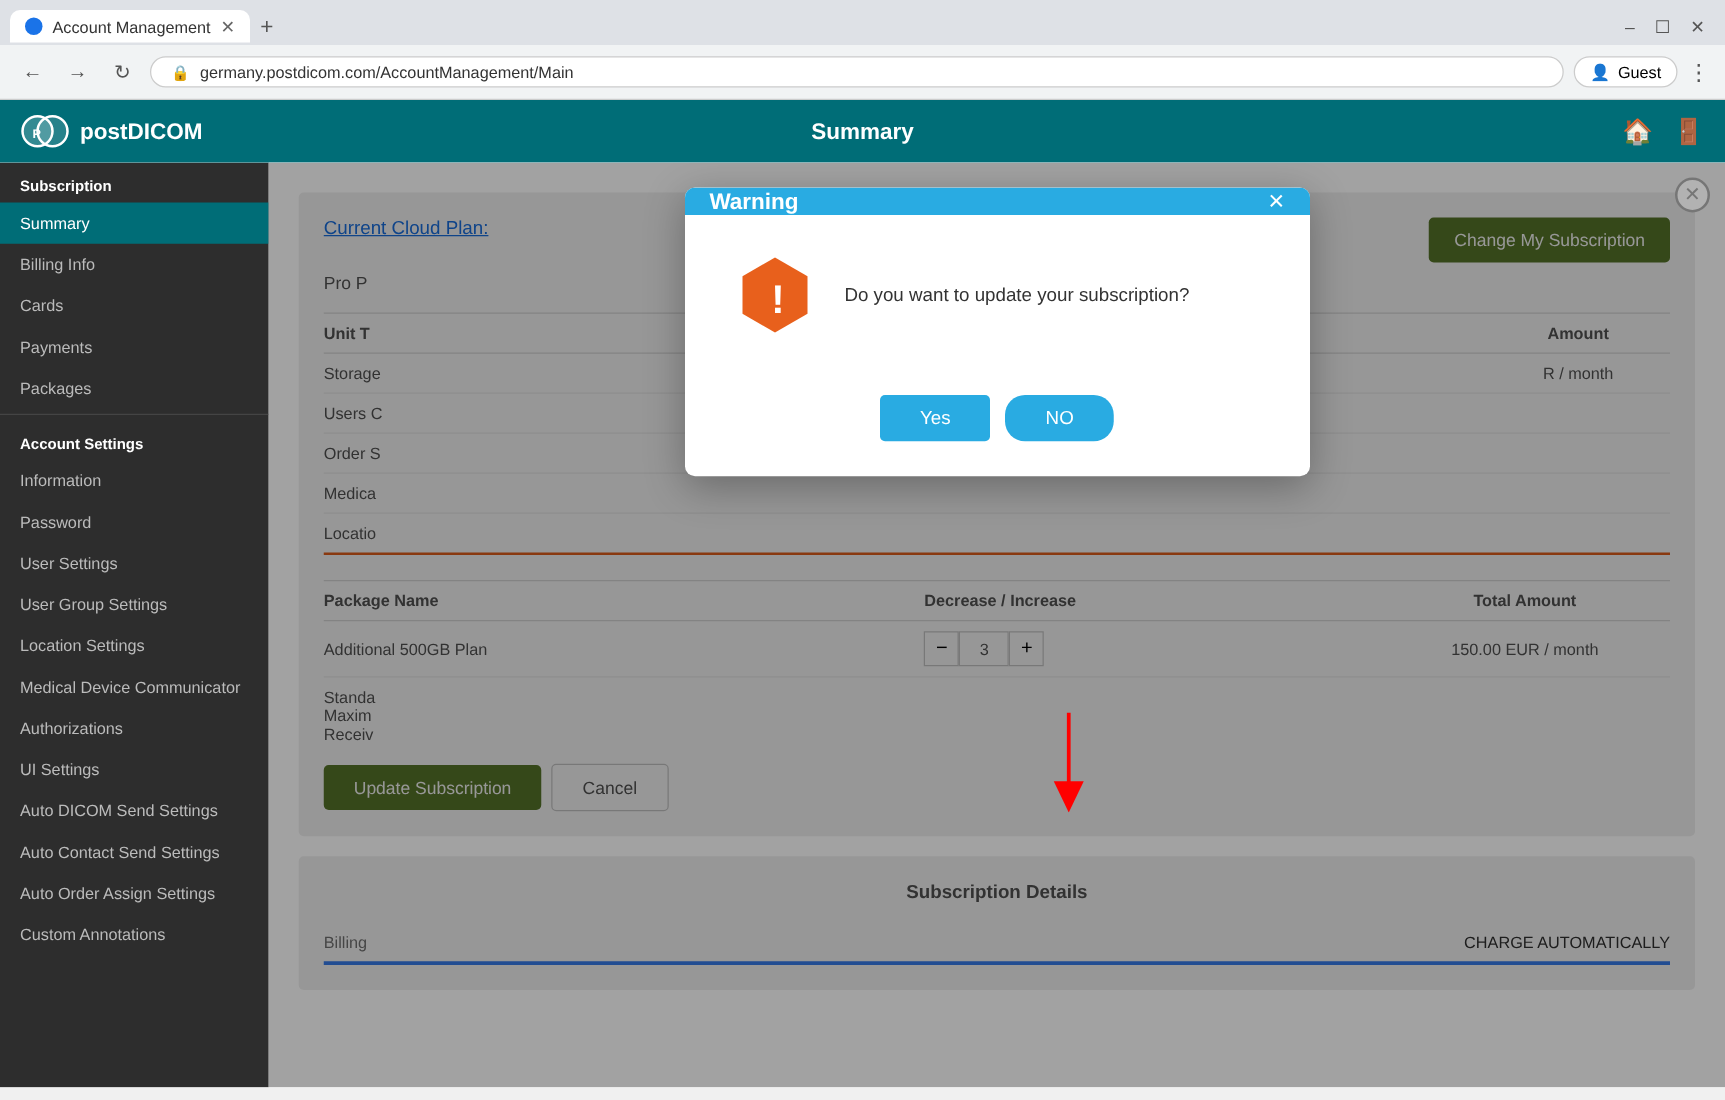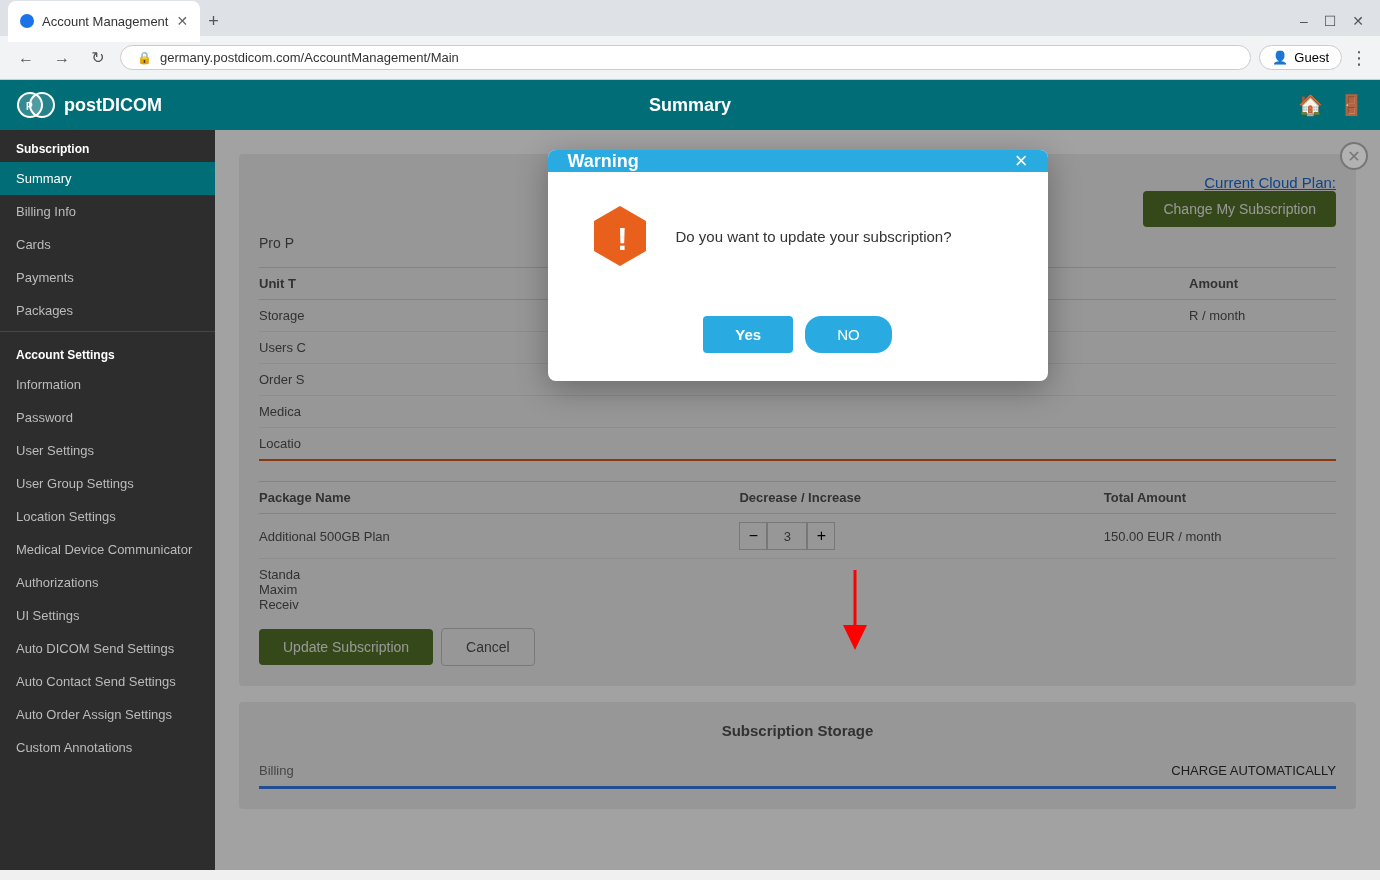--- a/index.html
+++ b/index.html
@@ -1,21 +1,21 @@
 <!DOCTYPE html>
 <html><head>
   <meta charset="utf-8">
   <style>
     * { box-sizing: border-box; margin: 0; padding: 0; }
     body { font-family: Arial, sans-serif; font-size: 13px; background: #f0f0f0; overflow: hidden; }
 
     
     .browser-chrome { background: #dee1e6; width: 1380px; }
     .browser-tab-bar { display: flex; align-items: center; padding: 6px 0 0 8px; background: #dee1e6; height: 36px; }
-    .browser-tab { display: flex; align-items: center; background: white; padding: 0 12px; height: 41px; border-radius: 8px 8px 0 0; font-size: 13px; color: #333; gap: 8px; min-width: 180px; }
+    .browser-tab { display: flex; align-items: center; background: white; padding: 0 12px; height: 26px; border-radius: 8px 8px 0 0; font-size: 13px; color: #333; gap: 8px; min-width: 180px; }
     .browser-tab .tab-favicon { width: 14px; height: 14px; background: #1a73e8; border-radius: 50%; display: inline-block; }
     .browser-tab .tab-close { color: #666; cursor: pointer; font-size: 14px; margin-left: auto; }
     .browser-tab-new { background: none; border: none; font-size: 18px; color: #555; cursor: pointer; padding: 0 8px; }
     .browser-tab-controls { margin-left: auto; display: flex; gap: 16px; padding-right: 16px; font-size: 14px; color: #555; }
     .browser-tab-controls span { cursor: pointer; }
 
     .browser-toolbar { display: flex; align-items: center; background: #f1f3f4; padding: 6px 12px; gap: 8px; height: 44px; border-bottom: 1px solid #ccc; }
     .browser-nav-btn { background: none; border: none; font-size: 16px; color: #555; cursor: pointer; width: 28px; height: 28px; display: flex; align-items: center; justify-content: center; border-radius: 50%; }
     .browser-address-bar { flex: 1; background: white; border: 1px solid #ccc; border-radius: 20px; padding: 4px 16px; font-size: 13px; color: #333; display: flex; align-items: center; gap: 8px; }
     .browser-address-bar .lock-icon { color: #555; font-size: 12px; }
@@ -38,31 +38,31 @@
     .sidebar-section-title { font-size: 12px; font-weight: bold; color: #fff; padding: 12px 16px 6px; text-transform: none; }
     .sidebar-item { padding: 9px 16px; cursor: pointer; color: #bbb; font-size: 13px; }
     .sidebar-item.active { background: #006d77; color: white; }
     .sidebar-divider { height: 1px; background: #444; margin: 4px 0; }
 
     
     .main-content { flex: 1; background: #e8e8e8; overflow-y: auto; position: relative; }
     .content-inner { padding: 24px; filter: brightness(0.85); }
 
     .current-plan-section { background: white; padding: 20px; margin-bottom: 16px; border-radius: 4px; }
-    .current-plan-header { display: flex; align-items: flex-end; justify-content: space-between; margin-bottom: 8px; flex-direction: column; }
+    .current-plan-header { display: flex; align-items: flex-start; justify-content: space-between; margin-bottom: 8px; }
     .current-plan-link { color: #1a73e8; text-decoration: underline; font-size: 15px; }
     .change-subscription-btn { background: #5a7a2a; color: white; border: none; padding: 10px 20px; border-radius: 4px; font-size: 14px; cursor: pointer; }
 
     .plan-name { color: #555; font-size: 14px; margin-bottom: 16px; }
 
     .table-header-row { display: flex; padding: 8px 0; border-top: 1px solid #ddd; border-bottom: 1px solid #ddd; font-weight: bold; color: #555; font-size: 13px; gap: 16px; }
     .table-row { display: flex; padding: 8px 0; border-bottom: 1px solid #eee; color: #555; font-size: 13px; gap: 16px; align-items: center; }
     .col-package { flex: 2; }
     .col-addon { flex: 2; }
-    .col-amount { flex: 1; text-align: left; }
+    .col-amount { flex: 1; text-align: center; }
     .col-decrease { flex: 1.5; display: flex; align-items: center; gap: 4px; }
 
     .stepper { display: flex; align-items: center; }
     .stepper-btn { width: 28px; height: 28px; border: 1px solid #ccc; background: white; cursor: pointer; font-size: 16px; display: flex; align-items: center; justify-content: center; }
     .stepper-val { width: 40px; height: 28px; border: 1px solid #ccc; display: flex; align-items: center; justify-content: center; font-size: 13px; }
 
     .update-subscription-btn { background: #5a7a2a; color: white; border: none; padding: 10px 24px; border-radius: 4px; font-size: 14px; cursor: pointer; margin-right: 8px; }
     .cancel-btn { background: white; color: #555; border: 1px solid #ccc; padding: 10px 24px; border-radius: 4px; font-size: 14px; cursor: pointer; }
     .action-row { margin-top: 16px; display: flex; align-items: center; }
 
@@ -75,21 +75,21 @@
     
     .overlay { position: absolute; top: 0; left: 0; right: 0; bottom: 0; background: rgba(0,0,0,0.3); display: flex; align-items: flex-start; justify-content: center; z-index: 100; padding-top: 20px; }
     .modal { background: white; border-radius: 8px; width: 500px; overflow: hidden; box-shadow: 0 8px 32px rgba(0,0,0,0.3); position: relative; }
     .modal-header { background: #29abe2; color: white; padding: 0 20px; display: flex; align-items: center; justify-content: space-between; }
     .modal-title { font-size: 18px; font-weight: bold; }
     .modal-close { background: none; border: none; color: white; font-size: 22px; cursor: pointer; line-height: 1; }
     .modal-body { padding: 32px 40px; display: flex; align-items: center; gap: 24px; }
     .warning-icon { width: 64px; height: 64px; flex-shrink: 0; }
     .modal-text { font-size: 15px; color: #333; }
     .modal-footer { padding: 16px 40px 28px; display: flex; gap: 12px; justify-content: center; }
-    .btn-yes { background: #29abe2; color: white; border: none; padding: 10px 32px; border-radius: 4px; font-size: 15px; cursor: pointer; font-weight: bold; }
+    .btn-yes { background: #29abe2; color: white; border: none; padding: 10px 32px; border-radius: 4px; font-size: 15px; cursor: pointer; }
     .btn-no { background: #29abe2; color: white; border: none; padding: 10px 32px; border-radius: 16px; font-size: 15px; cursor: pointer; }
 
     
     .main-content::-webkit-scrollbar { width: 8px; }
     .main-content::-webkit-scrollbar-track { background: #ddd; }
     .main-content::-webkit-scrollbar-thumb { background: #aaa; border-radius: 4px; }
 
     
     .close-circle-btn { position: absolute; top: 12px; right: 12px; width: 28px; height: 28px; border-radius: 50%; border: 2px solid #aaa; background: white; color: #aaa; font-size: 16px; cursor: pointer; display: flex; align-items: center; justify-content: center; z-index: 50; }
   </style>
@@ -246,21 +246,21 @@
             </div>
           </div>
 
           <div class="action-row">
             <button class="update-subscription-btn">Update Subscription</button>
             <button class="cancel-btn">Cancel</button>
           </div>
         </div>
 
         <div class="subscription-details">
-          <h3>Subscription Storage</h3>
+          <h3>Subscription Details</h3>
           <div class="detail-row">
             <span class="detail-label">Billing</span>
             <span class="detail-value">CHARGE AUTOMATICALLY</span>
           </div>
         </div>
       </div>
 
       <button class="close-circle-btn">✕</button>
 
       <div class="overlay">

